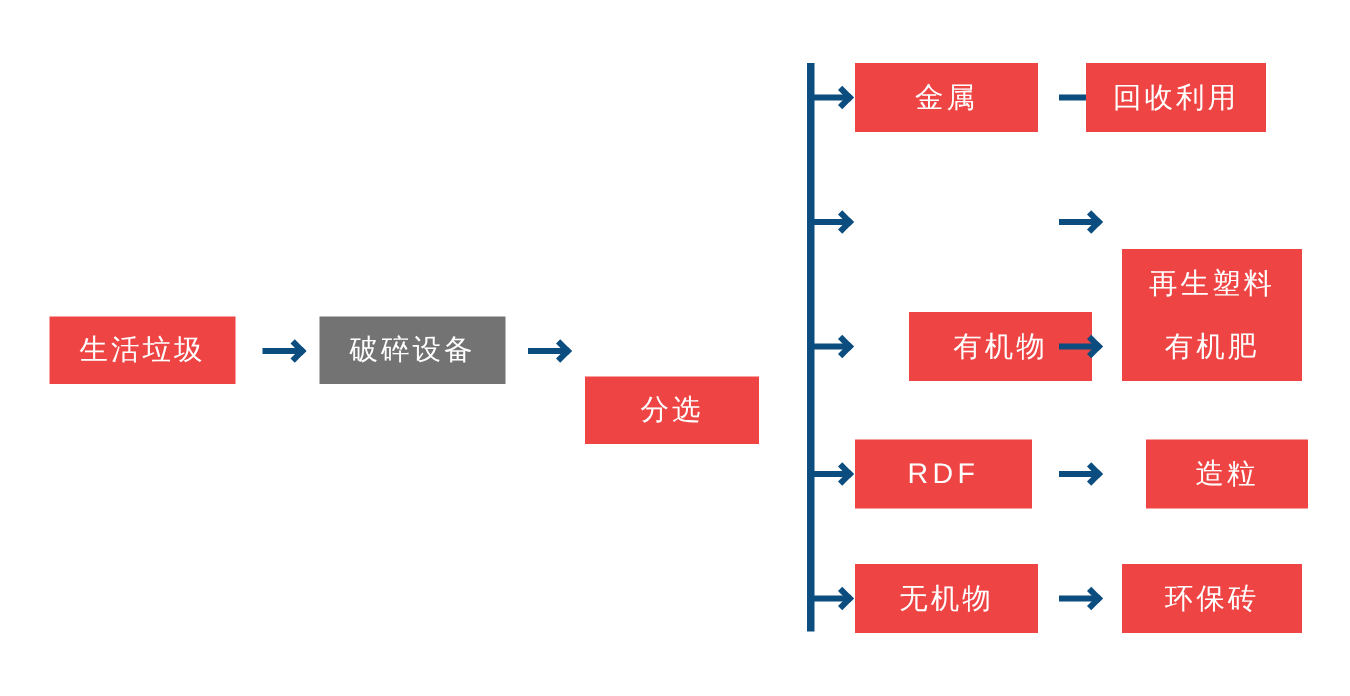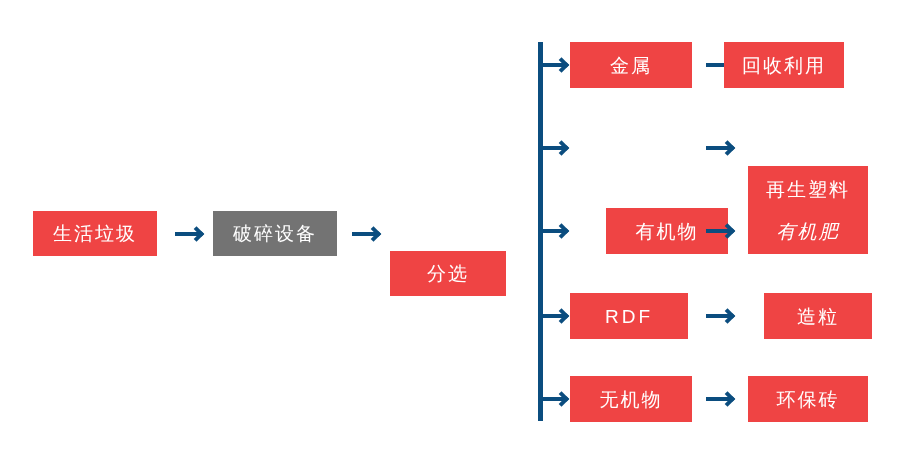--- a/index.html
+++ b/index.html
@@ -117,21 +117,21 @@
 
   <div class="arrow" style="left:540px; top:218px; width:26px;">
     <span class="shaft"></span>
     <span class="head"></span>
   </div>
   <div class="node blue" style="left:570px; top:208px; width:122px; height:46px;margin-left:36px;">有机物</div>
   <div class="arrow" style="left:706px; top:218px; width:26px;">
     <span class="shaft"></span>
     <span class="head"></span>
   </div>
-  <div class="node blue" style="left:748px; top:208px; width:120px; height:46px;font-style:italic;">有机肥</div>
+  <div class="node blue" style="left:748px; top:208px; width:120px; height:46px;">有机肥</div>
 
   <div class="arrow" style="left:540px; top:303px; width:26px;">
     <span class="shaft"></span>
     <span class="head"></span>
   </div>
   <div class="node blue latin" style="left:570px; top:293px; width:118px; height:46px;text-align:right;">RDF</div>
   <div class="arrow" style="left:706px; top:303px; width:26px;">
     <span class="shaft"></span>
     <span class="head"></span>
   </div>

